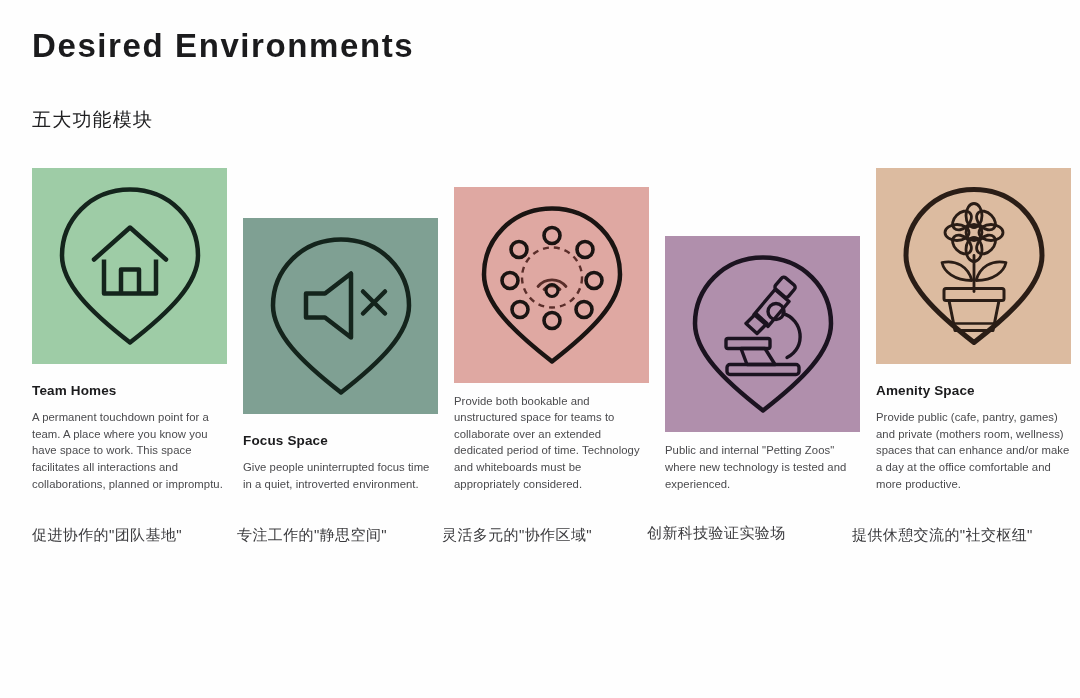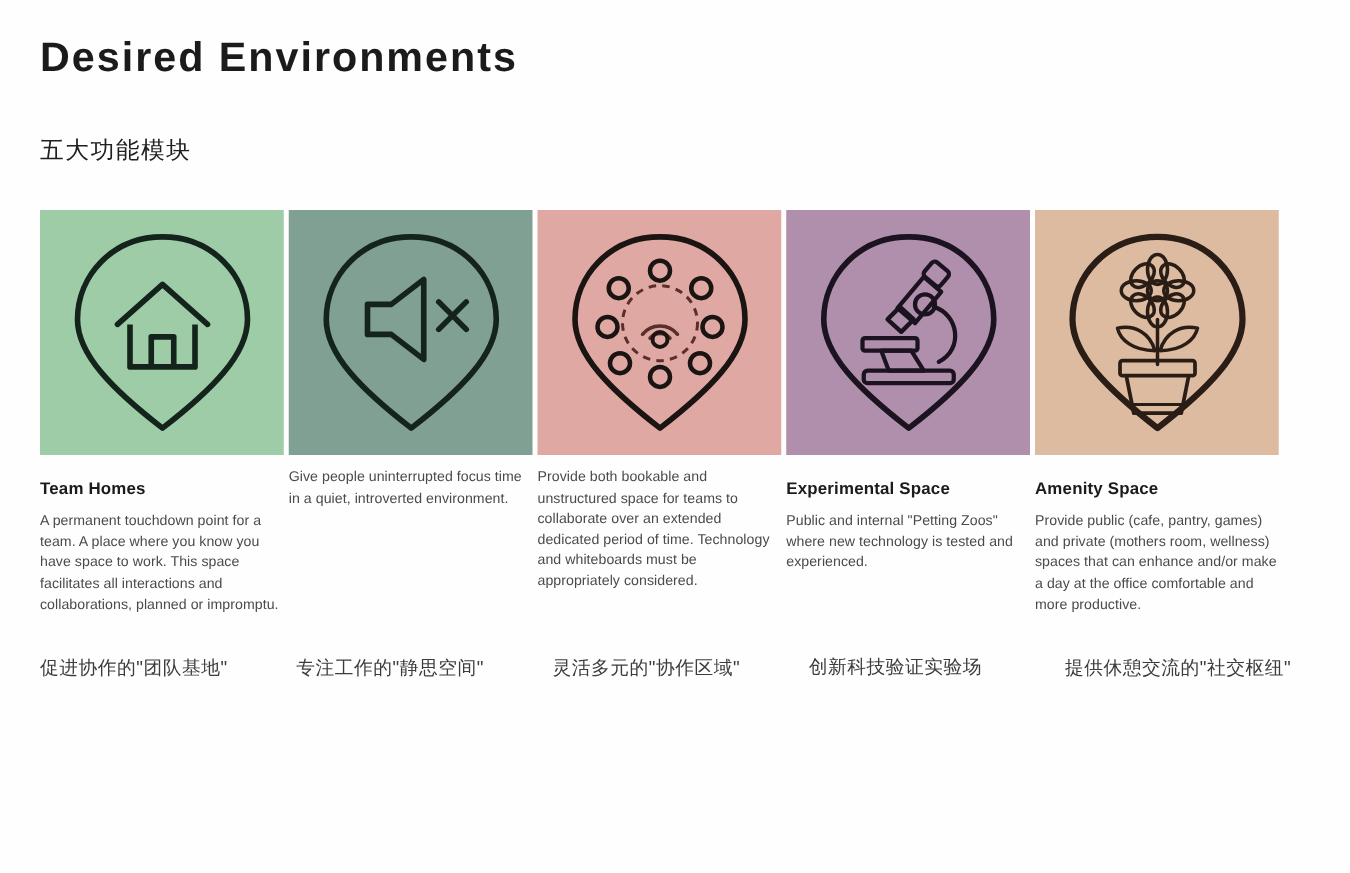--- a/index.html
+++ b/index.html
@@ -40,21 +40,22 @@
     font-weight: 400;
     letter-spacing: 1.2px;
     color: #202022;
   }
   .cards {
     position: absolute;
     left: 32px;
     top: 168px;
     width: 1016px;
     display: flex;
-    gap: 4px;
+    gap: 16px;
+    align-items: flex-end;
   }
   .card {
     width: 195px;
     flex: 0 0 195px;
   }
   .tile {
     width: 195px;
     height: 196px;
     position: relative;
     overflow: hidden;
@@ -121,20 +122,21 @@
     </div>
 
     <div class="card">
       <div class="tile" id="tile-1" style="background: rgb(127, 160, 147);">
         <svg width="160" height="165" viewBox="0 0 160 165">
           <path d="M80 6 C 40 6 12 37 12 72 C 12 100 40 128 80 159 C 120 128 148 100 148 72 C 148 37 120 6 80 6 Z" fill="none" stroke="#14241c" stroke-width="4.5" stroke-linejoin="round"></path>
           <path d="M45 60 L64 60 L90 40 L90 104 L64 84 L45 84 Z" fill="none" stroke="#14241c" stroke-width="4.5" stroke-linejoin="round"></path>
           <path d="M102 58 L124 80 M124 58 L102 80" fill="none" stroke="#14241c" stroke-width="4.5" stroke-linecap="round"></path>
         </svg>
       </div>
+      <div class="card-title">Focus Space</div>
       <div class="card-desc">Give people uninterrupted focus time in a quiet, introverted environment.</div>
     </div>
 
     <div class="card">
       <div class="tile" id="tile-2" style="background: rgb(223, 168, 162);">
         <svg width="160" height="165" viewBox="0 0 160 165">
           <path d="M80 6 C 40 6 12 37 12 72 C 12 100 40 128 80 159 C 120 128 148 100 148 72 C 148 37 120 6 80 6 Z" fill="none" stroke="#1a1412" stroke-width="4.5" stroke-linejoin="round"></path>
           <circle cx="80" cy="75" r="30" fill="none" stroke="#5a2e2a" stroke-width="2.4" stroke-dasharray="6 5"></circle>
           <path d="M66 84 A 18 18 0 0 1 94 84" fill="none" stroke="#5a2e2a" stroke-width="2.8" stroke-linecap="round"></path>
           <path d="M72 87 A 10.5 10.5 0 0 1 88 87" fill="none" stroke="#5a2e2a" stroke-width="2.8" stroke-linecap="round"></path>
@@ -159,21 +161,20 @@
           <rect x="94" y="28" width="17" height="15" rx="3" transform="rotate(40 102 35)" fill="none" stroke="#1b1320" stroke-width="3.4"></rect>
           <path d="M71 63 L92 38 L106 50 L85 75 Z" fill="none" stroke="#1b1320" stroke-width="3.4" stroke-linejoin="round"></path>
           <path d="M63 72 L73 62 L84 72 L74 82 Z" fill="none" stroke="#1b1320" stroke-width="3.4" stroke-linejoin="round"></path>
           <circle cx="93" cy="60" r="8" fill="none" stroke="#1b1320" stroke-width="3.4"></circle>
           <path d="M100 62 C 120 68 124 96 104 106" fill="none" stroke="#1b1320" stroke-width="3.4" stroke-linecap="round"></path>
           <rect x="43" y="87" width="44" height="10" rx="2" fill="none" stroke="#1b1320" stroke-width="3.4"></rect>
           <path d="M58 97 L82 97 L92 113 L64 113 Z" fill="none" stroke="#1b1320" stroke-width="3.4" stroke-linejoin="round"></path>
           <rect x="44" y="113" width="72" height="10" rx="3" fill="none" stroke="#1b1320" stroke-width="3.4"></rect>
         </svg>
       </div>
-      <div class="card-title">Experimental Space</div>
       <div class="card-desc">Public and internal "Petting Zoos" where new technology is tested and experienced.</div>
     </div>
 
     <div class="card">
       <div class="tile" id="tile-4" style="background: rgb(220, 187, 160);">
         <svg width="160" height="165" viewBox="0 0 160 165">
           <path d="M80 6 C 40 6 12 37 12 72 C 12 100 40 128 80 159 C 120 128 148 100 148 72 C 148 37 120 6 80 6 Z" fill="none" stroke="#2a1d16" stroke-width="5" stroke-linejoin="round"></path>
           <g fill="none" stroke="#2a1d16" stroke-width="2.8">
             <ellipse cx="80" cy="32" rx="8" ry="12"></ellipse>
             <ellipse cx="80" cy="66" rx="8" ry="12"></ellipse>

